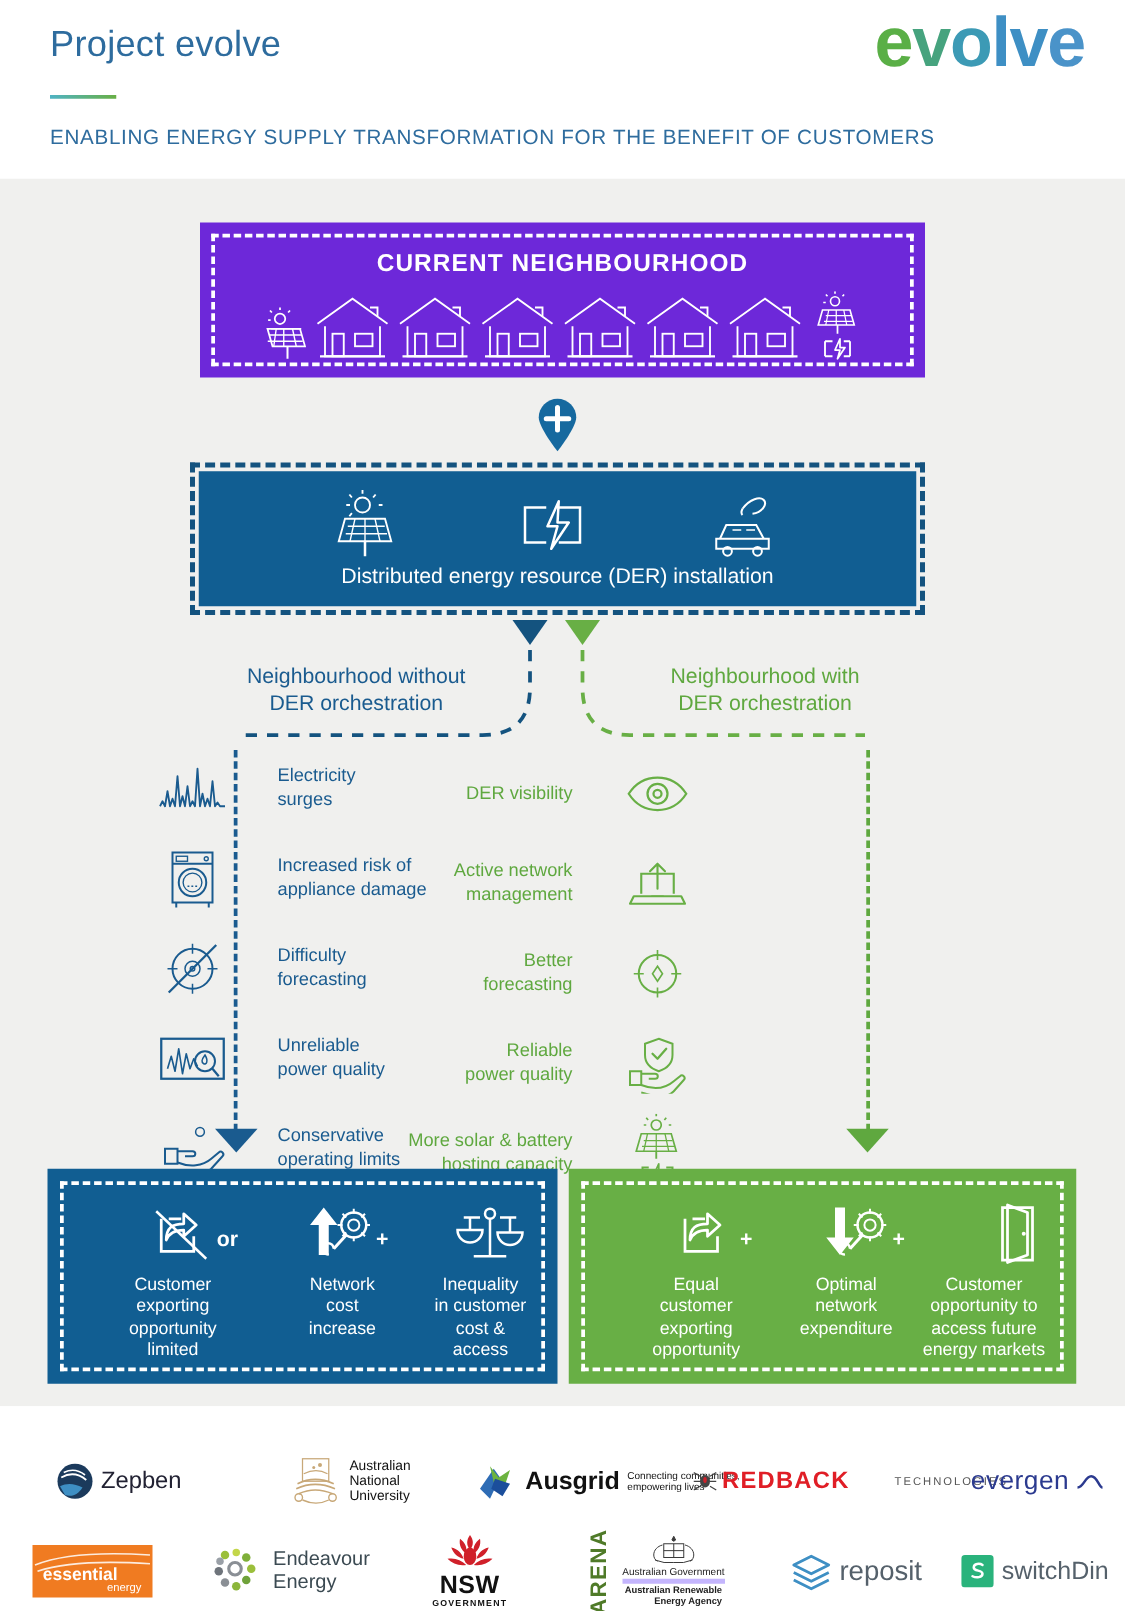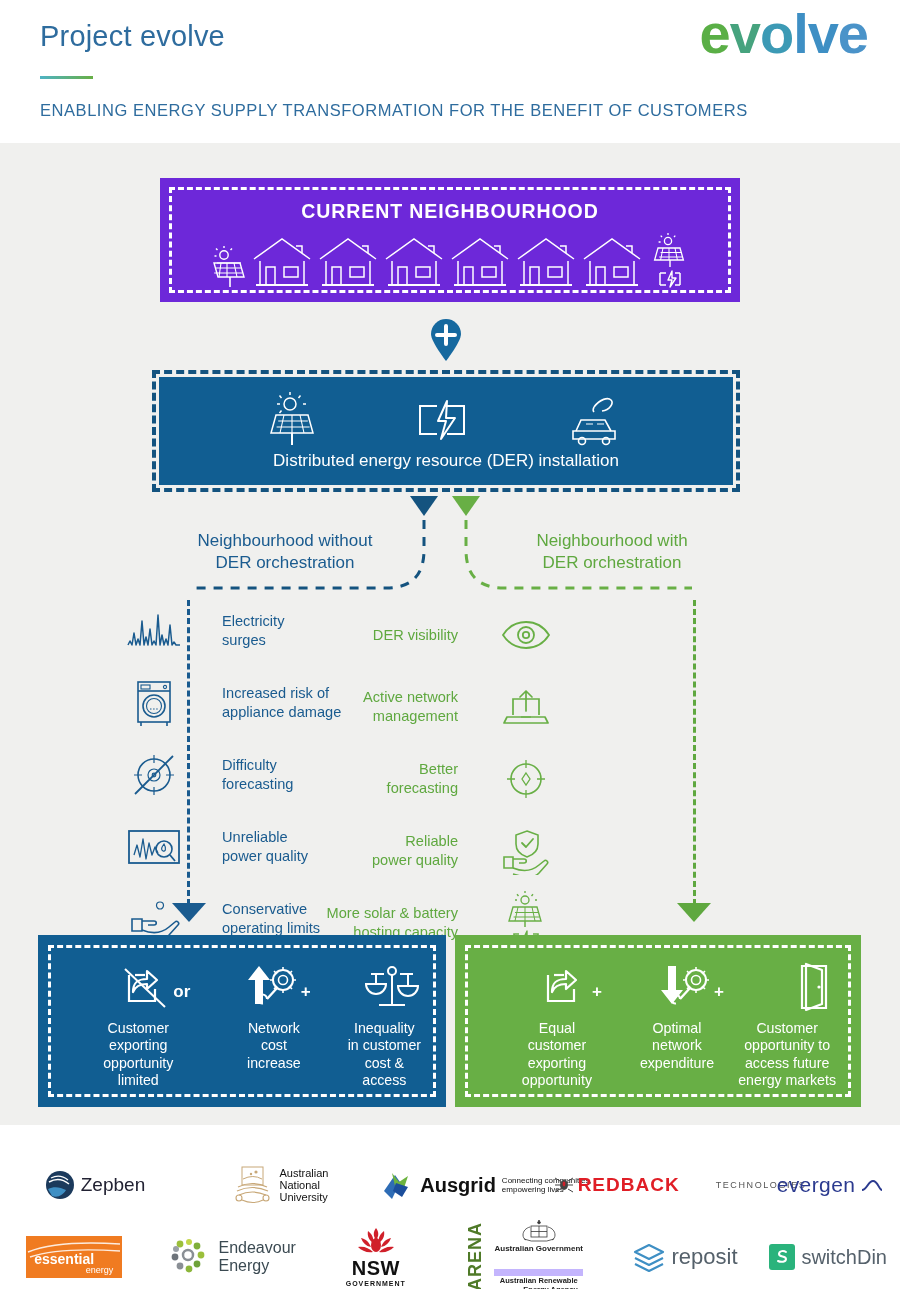--- a/index.html
+++ b/index.html
@@ -618,21 +618,21 @@
     <div style="display:flex;flex-direction:column;align-items:center;gap:1px">
       <svg width="46" height="24" viewBox="0 0 46 24">
         <g stroke="#3a3a3a" stroke-width=".8" fill="none">
           <path d="M23 1l1.5 3-1.5 1-1.5-1z" fill="#3a3a3a"></path>
           <rect x="15" y="7" width="16" height="11"></rect>
           <path d="M15 12.5h16M23 7v11"></path>
           <path d="M14 8c-4 1-7 4-7 8 0 2 1 4 3 5M32 8c4 1 7 4 7 8 0 2-1 4-3 5"></path>
           <path d="M8 20q7 3 15 2 8 1 15-2"></path>
         </g>
       </svg>
-      <span class="lg-txt" style="font-size:8px;font-weight:700;color:#222;border-bottom:7px solid #c4b5fd;padding-bottom:16px">Australian Government</span>
+      <span class="lg-txt" style="font-size:8px;font-weight:400;color:#222;border-bottom:4px solid #c4b5fd;padding-bottom:1px">Australian Government</span>
       <span class="lg-txt" style="font-size:7.5px;font-weight:700;color:#222;line-height:1.15;text-align:right;white-space:pre">Australian Renewable
 Energy Agency</span>
     </div>
   </div>
 
   <div class="logocell" style="width:150px">
     <svg width="34" height="32" viewBox="0 0 34 32">
       <g fill="none" stroke="#3E8FC4" stroke-width="2.2" stroke-linejoin="round">
         <path d="M17 4 31 11 17 18 3 11z"></path>
           <path d="M3 17l14 7 14-7"></path>

